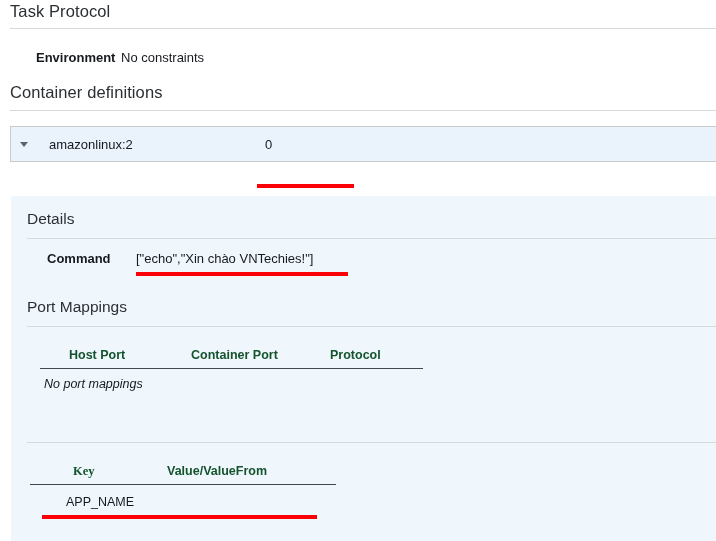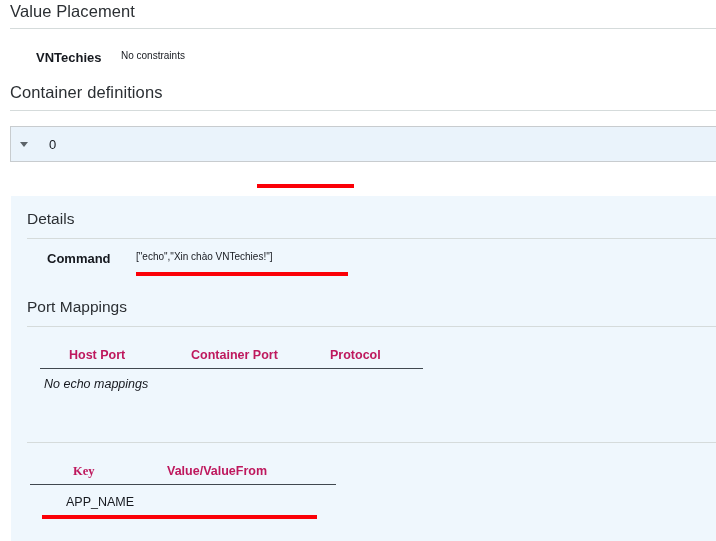--- a/index.html
+++ b/index.html
@@ -36,21 +36,21 @@
   
   .kv-label {
     position: absolute;
     font-size: 13px;
     font-weight: bold;
     color: #16191f;
     white-space: nowrap;
   }
   .kv-value {
     position: absolute;
-    font-size: 10px;
+    font-size: 13px;
     font-weight: 400;
     color: #16191f;
     white-space: nowrap;
   }
 
   
   .table-wrap {
     position: absolute;
     left: 10px;
     top: 126px;
@@ -139,21 +139,21 @@
     position: absolute;
     height: 1px;
     background: #d5dbdb;
   }
 
   
   .mini-th {
     position: absolute;
     font-size: 12.5px;
     font-weight: bold;
-    color: #be185d;
+    color: #14532d;
     white-space: nowrap;
   }
   .mini-td {
     position: absolute;
     font-size: 12.5px;
     font-weight: 400;
     color: #16191f;
     white-space: nowrap;
   }
   .mini-td.empty {
@@ -171,35 +171,38 @@
     position: absolute;
     height: 4px;
     background: #fb0007;
   }
 </style>
 </head>
 <body>
 
 <div id="page">
 
-  <div class="section-title" style="left:10px; top:2px;">Value Placement</div>
+  <div class="section-title" style="left:10px; top:2px;">Task Protocol</div>
   <div class="hrule" style="left:10px; top:28px; width:706px;"></div>
 
-  <div class="kv-label" style="left:36px; top:50px;">VNTechies</div>
+  <div class="kv-label" style="left:36px; top:50px;">Environment</div>
   <div class="kv-value" style="left:121px; top:50px;">No constraints</div>
 
   <div class="section-title" style="left:10px; top:83px;">Container definitions</div>
   <div class="hrule" style="left:10px; top:110px; width:706px;"></div>
 
   <div class="table-wrap">
 
 
     <div class="trow">
       <div class="td col-toggle">
         <span class="caret"></span>
+      </div>
+      <div class="td col-image">
+        <span>amazonlinux:2</span>
       </div>
       <div class="td col-cpu">
         <span>0</span>
       </div>
       <div class="td col-gpu">
         <span></span>
       </div>
     </div>
   </div>
 
@@ -214,21 +217,21 @@
     <div class="kv-value" style="left:125px; top:55px;">["echo","Xin chào VNTechies!"]</div>
     <div class="redline" style="left:125px; top:76px; width:212px;"></div>
 
     <div class="sub-title" style="left:16px; top:102px;">Port Mappings</div>
     <div class="sub-rule" style="left:16px; top:130px; width:689px;"></div>
 
     <div class="mini-th" style="left:58px; top:152px;">Host Port</div>
     <div class="mini-th" style="left:180px; top:152px;">Container Port</div>
     <div class="mini-th" style="left:319px; top:152px;">Protocol</div>
     <div class="mini-rule" style="left:29px; top:172px; width:383px;"></div>
-    <div class="mini-td empty" style="left:33px; top:181px;">No echo mappings</div>
+    <div class="mini-td empty" style="left:33px; top:181px;">No port mappings</div>
 
     <div class="sub-rule" style="left:16px; top:246px; width:689px;"></div>
 
     <div class="mini-th" style="left:62px; top:268px;font-family:Liberation Serif, serif;">Key</div>
     <div class="mini-th" style="left:156px; top:268px;">Value/ValueFrom</div>
     <div class="mini-rule" style="left:19px; top:288px; width:306px;"></div>
 
     <div class="mini-td" style="left:31px; top:299px;margin-left:24px;">APP_NAME</div>
     <div class="redline" style="left:31px; top:319px; width:275px;"></div>
   </div>

